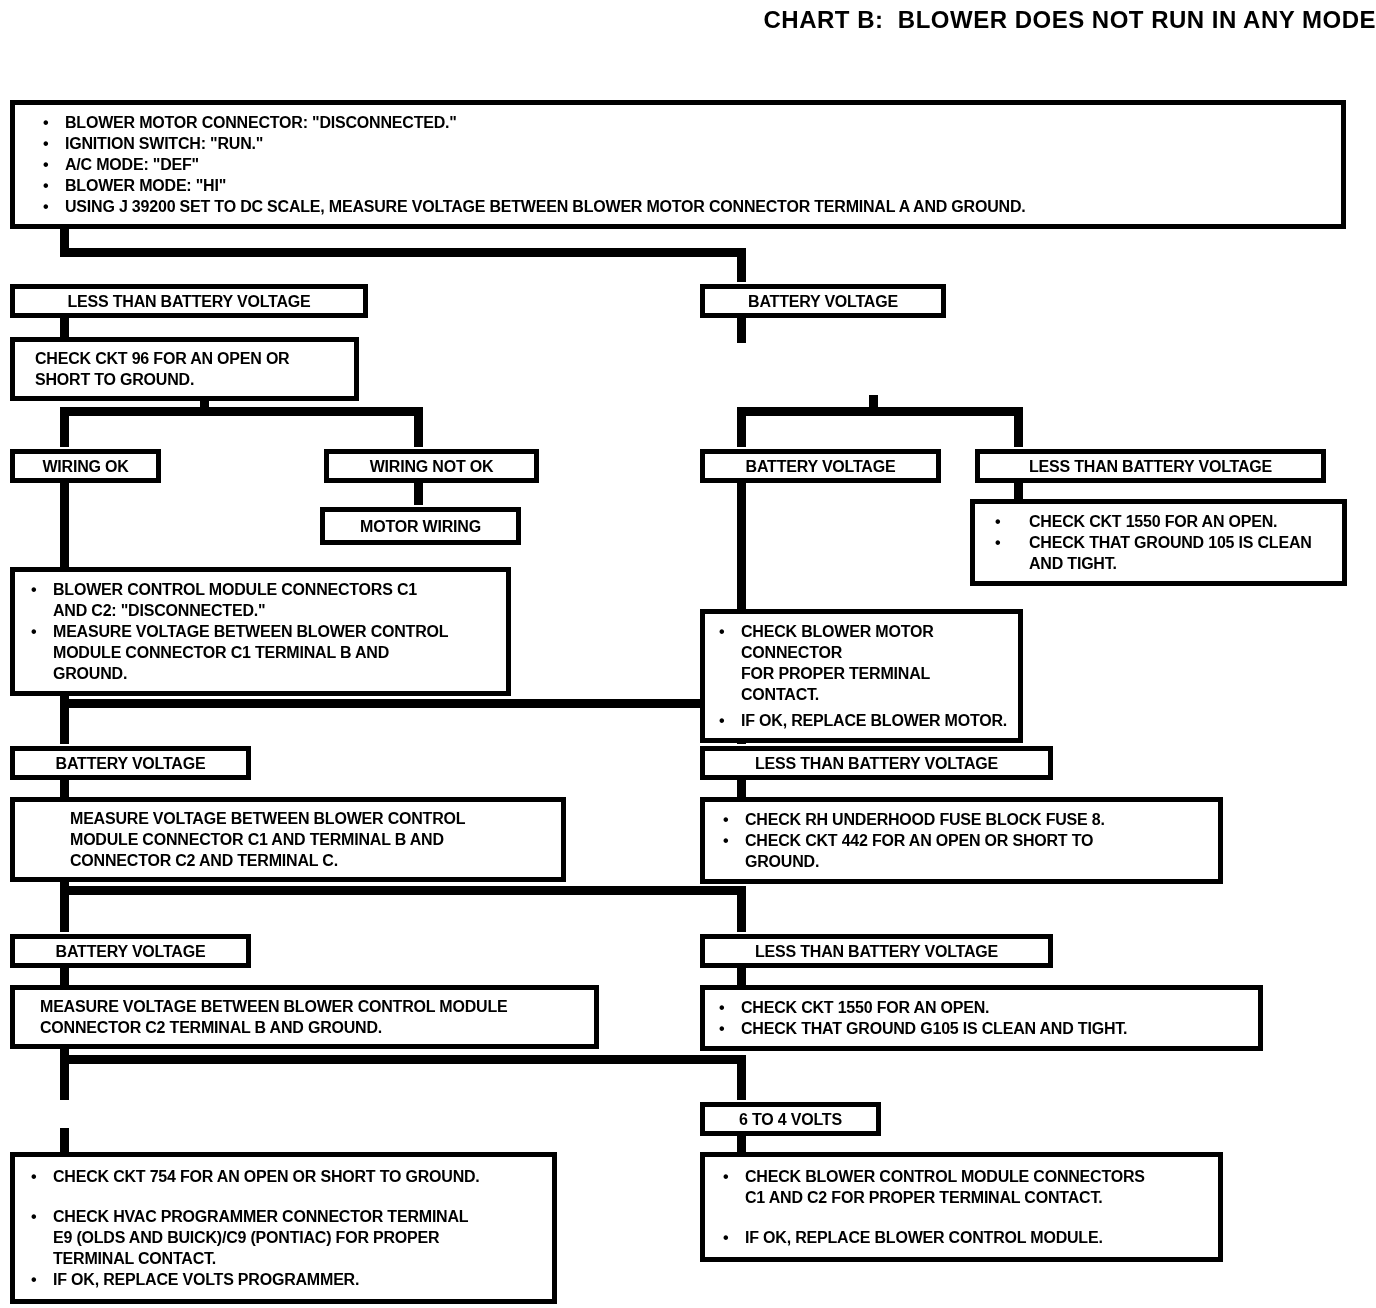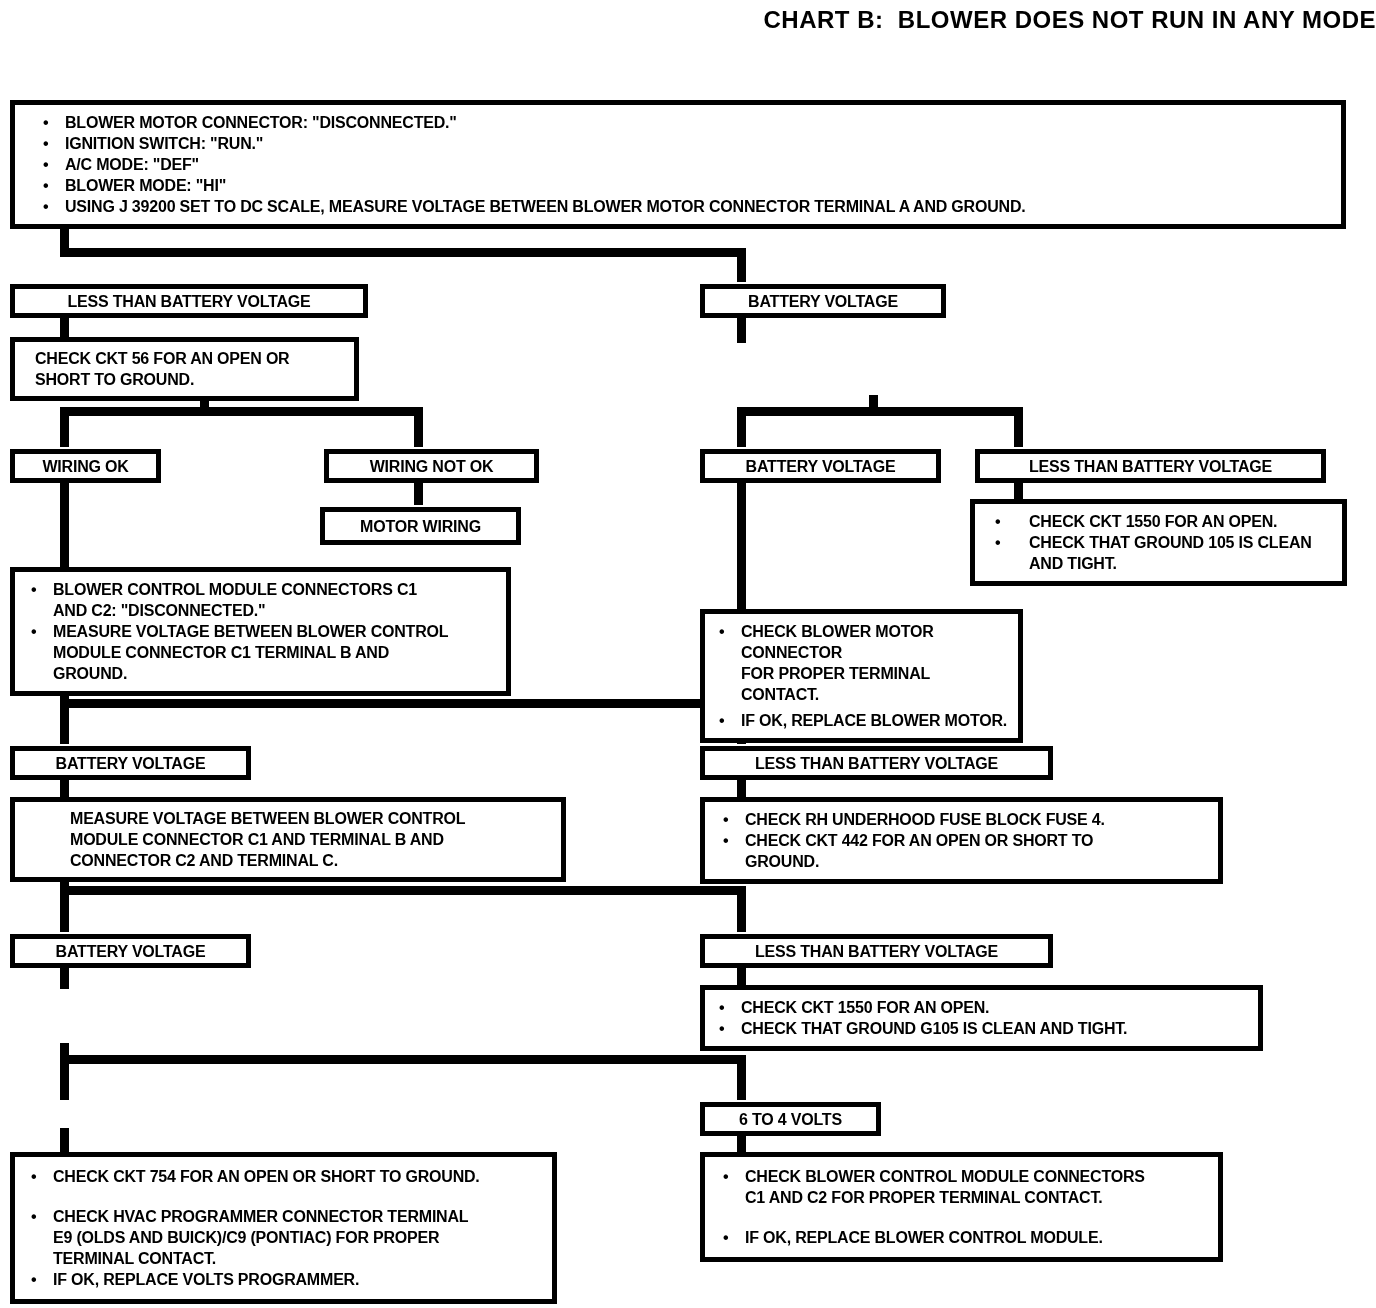--- a/index.html
+++ b/index.html
@@ -100,21 +100,21 @@
     </div>
     <div class="bul">
       <span class="dot">•</span>
       <span class="txt pre">USING J 39200 SET TO DC SCALE, MEASURE VOLTAGE BETWEEN BLOWER MOTOR CONNECTOR TERMINAL A AND GROUND.</span>
     </div>
   </div>
 
   <div class="bx lbl" style="left:10px;top:278px;width:358px">LESS THAN BATTERY VOLTAGE</div>
   <div class="bx lbl" style="left:700px;top:278px;width:246px">BATTERY VOLTAGE</div>
 
-  <div class="bx act pre" style="left:10px;top:337px;width:349px;padding-left:20px">CHECK CKT 56 FOR AN OPEN OR
+  <div class="bx act pre" style="left:10px;top:337px;width:349px;padding-left:20px">CHECK CKT 96 FOR AN OPEN OR
 SHORT TO GROUND.</div>
 
   <div class="bx lbl" style="left:10px;top:443px;width:151px">WIRING OK</div>
   <div class="bx lbl" style="left:324px;top:443px;width:215px">WIRING NOT OK</div>
   <div class="bx lbl" style="left:700px;top:443px;width:241px">BATTERY VOLTAGE</div>
   <div class="bx lbl" style="left:975px;top:443px;width:351px">LESS THAN BATTERY VOLTAGE</div>
 
   <div class="bx lbl" style="left:320px;top:501px;width:201px;height:38px">MOTOR WIRING</div>
 
   <div class="bx buls" style="left:970px;top:499px;width:377px;padding-left:20px">
@@ -157,32 +157,34 @@
 
   <div class="bx lbl" style="left:10px;top:740px;width:241px">BATTERY VOLTAGE</div>
   <div class="bx lbl" style="left:700px;top:740px;width:353px">LESS THAN BATTERY VOLTAGE</div>
 
   <div class="bx act pre" style="left:10px;top:797px;width:556px;padding-left:55px">MEASURE VOLTAGE BETWEEN BLOWER CONTROL
 MODULE CONNECTOR C1 AND TERMINAL B AND
 CONNECTOR C2 AND TERMINAL C.</div>
   <div class="bx buls" style="left:700px;top:797px;width:523px;padding-left:18px">
     <div class="bul">
       <span class="dot">•</span>
-      <span class="txt pre">CHECK RH UNDERHOOD FUSE BLOCK FUSE 4.</span>
+      <span class="txt pre">CHECK RH UNDERHOOD FUSE BLOCK FUSE 8.</span>
     </div>
     <div class="bul">
       <span class="dot">•</span>
       <span class="txt pre">CHECK CKT 442 FOR AN OPEN OR SHORT TO
 GROUND.</span>
     </div>
   </div>
 
   <div class="bx lbl" style="left:10px;top:928px;width:241px">BATTERY VOLTAGE</div>
   <div class="bx lbl" style="left:700px;top:928px;width:353px">LESS THAN BATTERY VOLTAGE</div>
 
+  <div class="bx act pre" style="left:10px;top:985px;width:589px;padding-left:25px">MEASURE VOLTAGE BETWEEN BLOWER CONTROL MODULE
+CONNECTOR C2 TERMINAL B AND GROUND.</div>
   <div class="bx buls" style="left:700px;top:985px;width:563px;padding-left:14px">
     <div class="bul">
       <span class="dot">•</span>
       <span class="txt pre">CHECK CKT 1550 FOR AN OPEN.</span>
     </div>
     <div class="bul">
       <span class="dot">•</span>
       <span class="txt pre">CHECK THAT GROUND G105 IS CLEAN AND TIGHT.</span>
     </div>
   </div>

